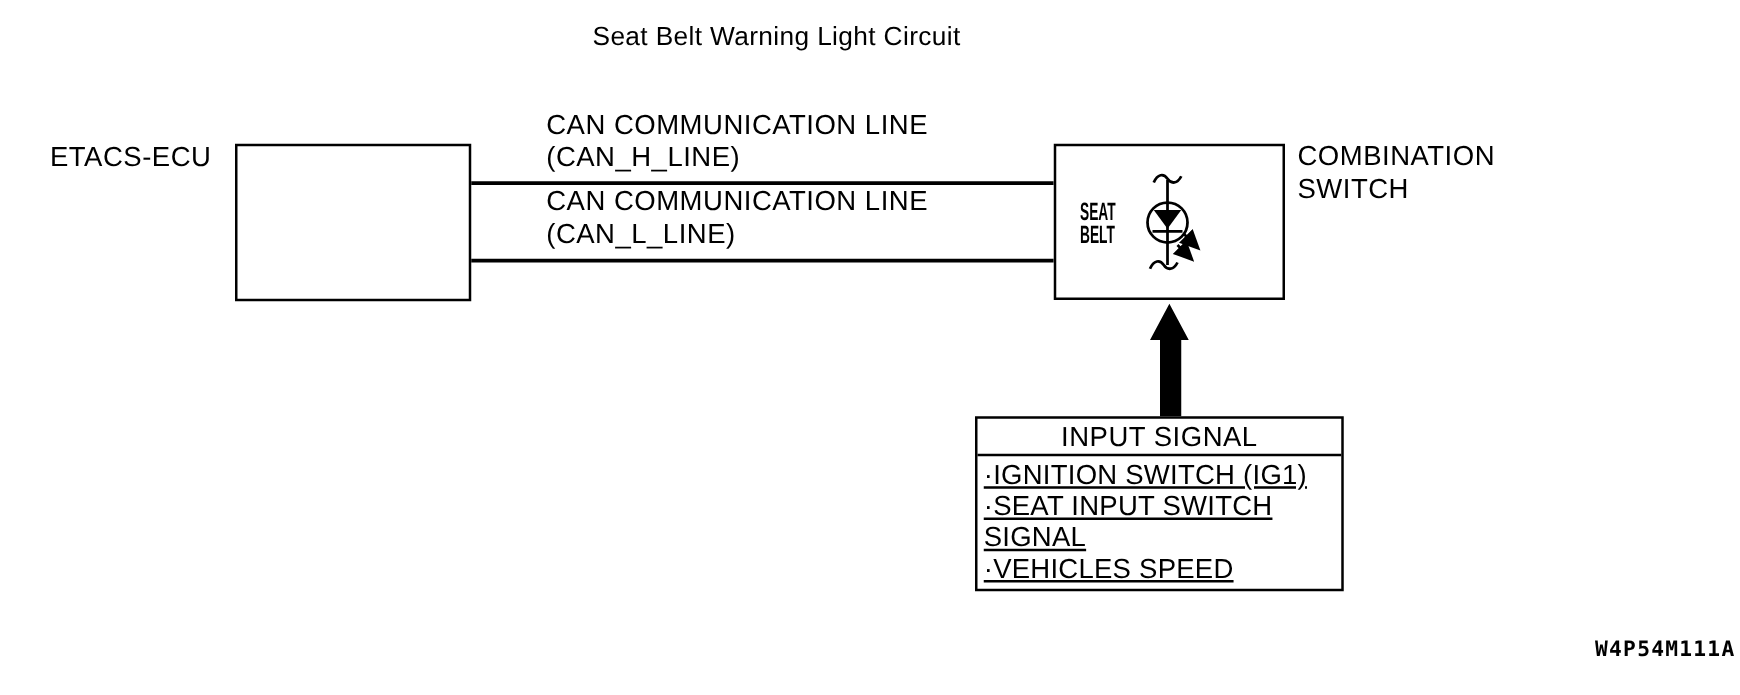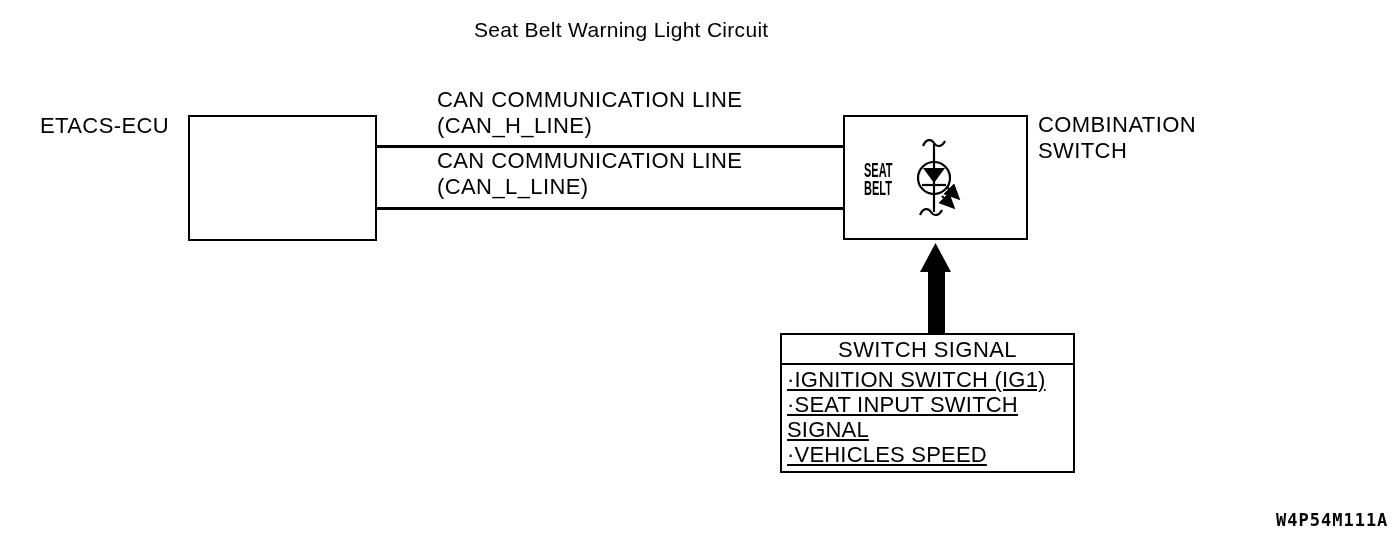--- a/index.html
+++ b/index.html
@@ -123,21 +123,21 @@
   </svg>
 
   <div class="abs label pre comb-label">COMBINATION
 SWITCH</div>
 
   <svg class="abs arrow-svg" width="42" height="94">
     <polygon class="fill" points="13,92 13,30 5,30 20.5,1 36,30 30,30 30,92"></polygon>
   </svg>
 
   <div class="abs input-box">
-    <div class="input-header">SWITCH SIGNAL</div>
+    <div class="input-header">INPUT SIGNAL</div>
     <div class="input-list">
         <div class="input-item">·IGNITION SWITCH (IG1)</div>
         <div class="input-item">·SEAT INPUT SWITCH</div>
         <div class="input-item">SIGNAL</div>
         <div class="input-item">·VEHICLES SPEED</div>
       </div>
   </div>
 
   <div class="abs figure-code">W4P54M111A</div>
 

